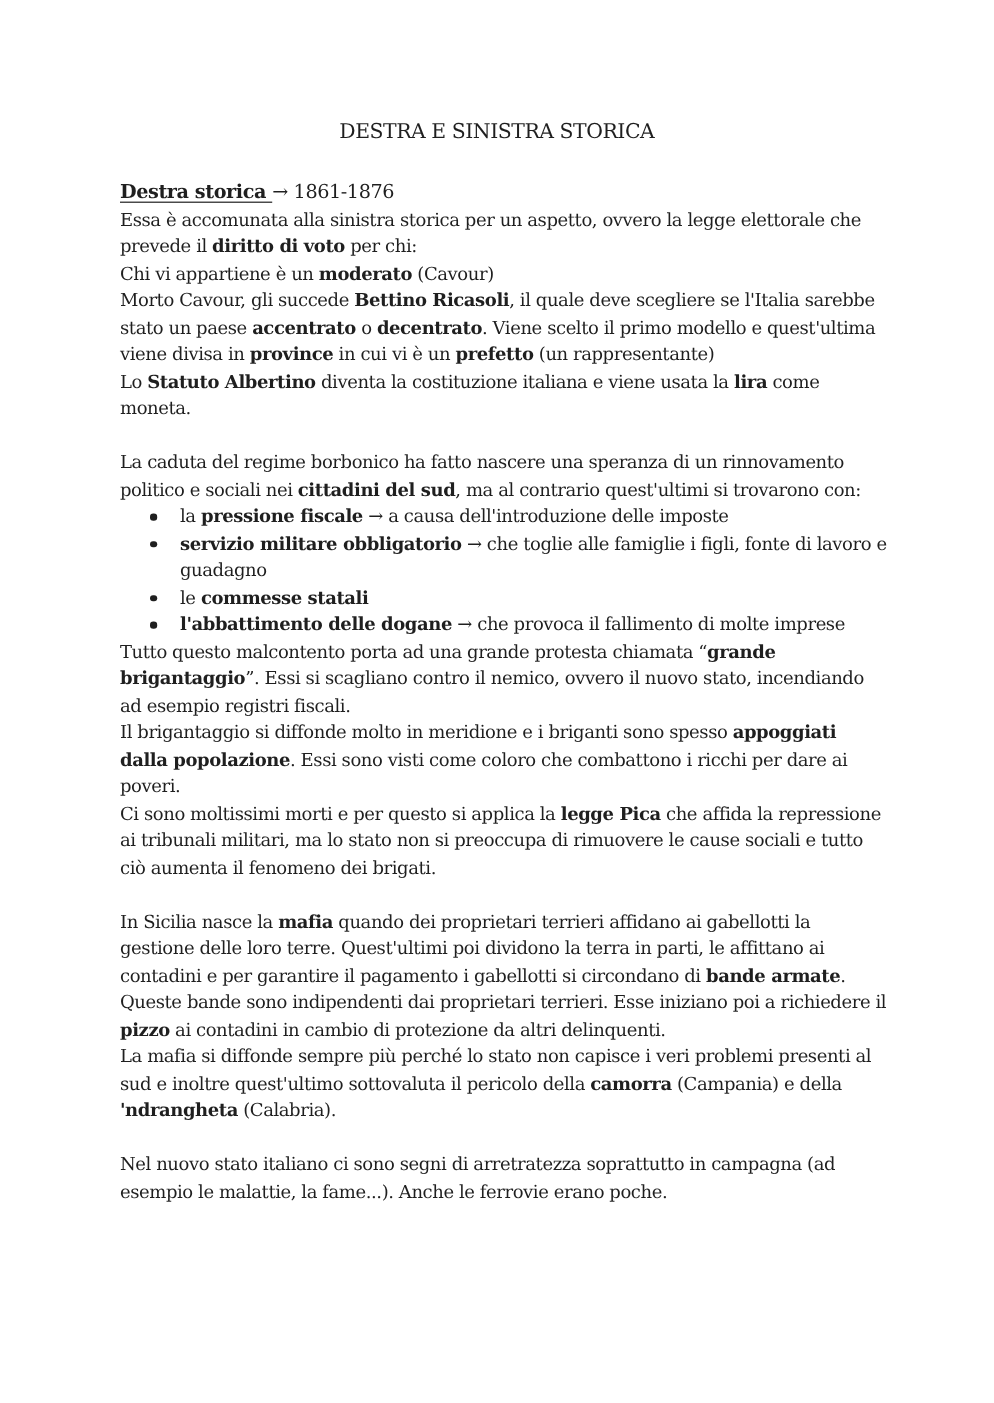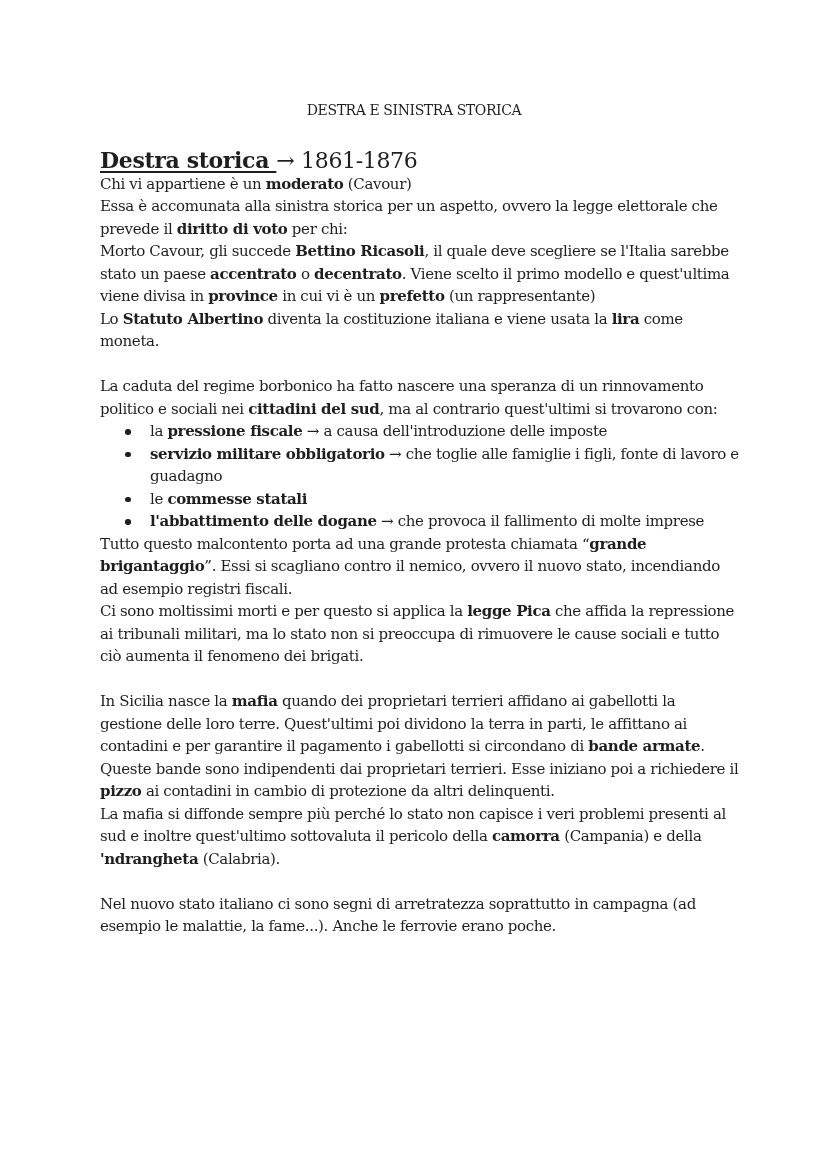--- a/index.html
+++ b/index.html
@@ -6,66 +6,67 @@
     body {
       width: 828px; height: 1169px; overflow: hidden; position: relative;
       font-family: "DejaVu Serif", "Liberation Serif", serif;
       color: #1f1f1f;
     }
     .page {
       position: absolute; left: 100px; top: 96px; width: 640px;
       font-size: 15px; line-height: 22.5px; letter-spacing: -0.35px;
     }
     .title {
-      text-align: center; font-size: 14px; font-weight: normal;
+      text-align: center; font-size: 17px; font-weight: normal;
       margin: 0 0 2px 0; line-height: 28px; letter-spacing: -0.4px;
       position: relative; left: 0px; width: 628px;
     }
     .line { margin: 0; padding: 0; }
-    .section-head { font-size: 22px; margin-top: 25px; }
+    .section-head { font-size: 16px; margin-top: 25px; }
     .section-head .u { font-weight: bold; text-decoration: underline; text-underline-offset: 3px; }
     b { font-weight: bold; }
     ul { margin: 0; padding: 0 0 0 50px; list-style: none; }
     ul li { position: relative; padding-left: 0; }
     ul li::before {
       content: ""; position: absolute; left: -25px; top: 9px;
       width: 5.5px; height: 5.5px; border-radius: 50%; background: #1f1f1f;
     }
     .gap { height: 22.5px; }
   </style>
 </head>
 <body>
 
 <div class="page">
   <h1 class="title">DESTRA E SINISTRA STORICA</h1>
 
   <p class="line section-head"><span class="u">Destra storica </span> <span>→</span> <span>1861-1876</span></p>
 
+  <p class="line"><span>Essa è accomunata alla sinistra storica per un aspetto, ovvero la legge elettorale che prevede il </span><b>diritto di voto</b><span> per chi:</span></p>
+
   <p class="line"><span>Chi vi appartiene è un </span><b>moderato</b><span> (Cavour)</span></p>
-
-  <p class="line"><span>Essa è accomunata alla sinistra storica per un aspetto, ovvero la legge elettorale che prevede il </span><b>diritto di voto</b><span> per chi:</span></p>
 
 
   <p class="line"><span>Morto Cavour, gli succede </span><b>Bettino Ricasoli</b><span>, il quale deve scegliere se l'Italia sarebbe stato un paese </span><b>accentrato</b><span> o </span><b>decentrato</b><span>. Viene scelto il primo modello e quest'ultima viene divisa in </span><b>province</b><span> in cui vi è un </span><b>prefetto</b><span> (un rappresentante)</span></p>
 
   <p class="line"><span>Lo </span><b>Statuto Albertino</b><span> diventa la costituzione italiana e viene usata la </span><b>lira</b><span> come moneta.</span></p>
 
   <div class="gap"></div>
 
   <p class="line"><span>La caduta del regime borbonico ha fatto nascere una speranza di un rinnovamento politico e sociali nei </span><b>cittadini del sud</b><span>, ma al contrario quest'ultimi si trovarono con:</span></p>
 
   <ul>
     <li><span>la </span><b>pressione fiscale</b><span> → a causa dell'introduzione delle imposte</span></li>
     <li><span></span><b>servizio militare obbligatorio</b><span> → che toglie alle famiglie i figli, fonte di lavoro e guadagno</span></li>
     <li><span>le </span><b>commesse statali</b><span></span></li>
     <li><span></span><b>l'abbattimento delle dogane</b><span> → che provoca il fallimento di molte imprese</span></li>
   </ul>
 
   <p class="line"><span>Tutto questo malcontento porta ad una grande protesta chiamata “</span><b>grande brigantaggio</b><span>”. Essi si scagliano contro il nemico, ovvero il nuovo stato, incendiando ad esempio registri fiscali.</span></p>
 
+  <p class="line"><span>Il brigantaggio si diffonde molto in meridione e i briganti sono spesso </span><b>appoggiati dalla popolazione</b><span>. Essi sono visti come coloro che combattono i ricchi per dare ai poveri.</span></p>
 
   <p class="line"><span>Ci sono moltissimi morti e per questo si applica la </span><b>legge Pica</b><span> che affida la repressione ai tribunali militari, ma lo stato non si preoccupa di rimuovere le cause sociali e tutto ciò aumenta il fenomeno dei brigati.</span></p>
 
   <div class="gap"></div>
 
   <p class="line"><span>In Sicilia nasce la </span><b>mafia</b><span> quando dei proprietari terrieri affidano ai gabellotti la gestione delle loro terre. Quest'ultimi poi dividono la terra in parti, le affittano ai contadini e per garantire il pagamento i gabellotti si circondano di </span><b>bande armate</b><span>.</span></p>
 
   <p class="line"><span>Queste bande sono indipendenti dai proprietari terrieri. Esse iniziano poi a richiedere il </span><b>pizzo</b><span> ai contadini in cambio di protezione da altri delinquenti.</span></p>
 
   <p class="line"><span>La mafia si diffonde sempre più perché lo stato non capisce i veri problemi presenti al sud e inoltre quest'ultimo sottovaluta il pericolo della </span><b>camorra</b><span> (Campania) e della </span><b>'ndrangheta</b><span> (Calabria).</span></p>

